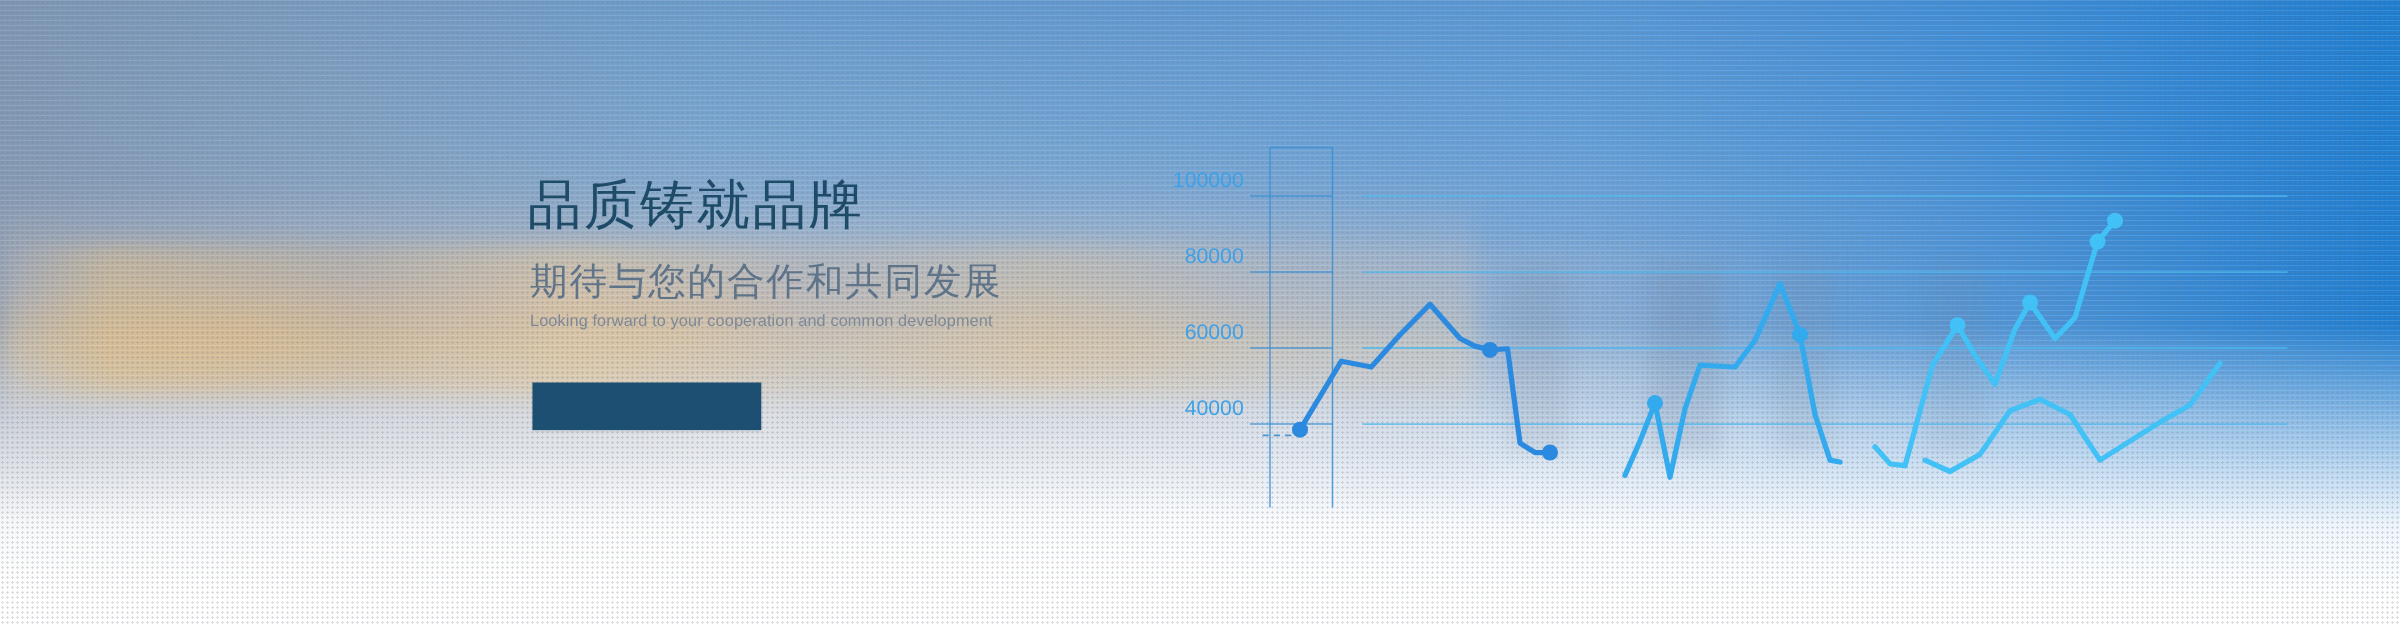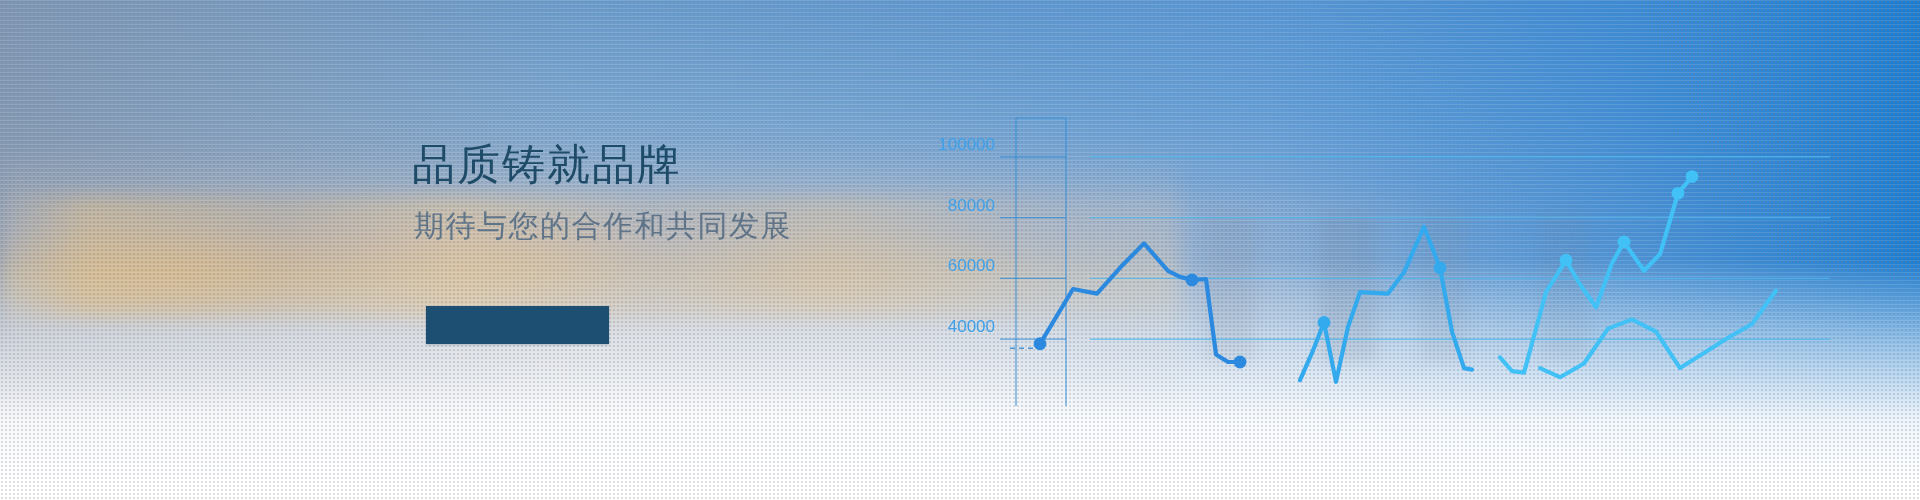--- a/index.html
+++ b/index.html
@@ -78,21 +78,21 @@
     background-position:0 0;
     opacity:.85;
   }
   .bg-scan{
     position:absolute; inset:0;
     background-image:repeating-linear-gradient(to bottom, rgba(255,255,255,.20) 0 1px, rgba(255,255,255,0) 1px 4px);
     opacity:.6;
   }
 
   
-  .textblock{position:absolute; left:412px; top:142px; width:420px;}
+  .textblock{position:absolute; left:422px; top:142px; width:420px;}
   .headline{
     font-size:43px;
     letter-spacing:2px;
     color:#1e4b68;
     line-height:1.05;
     margin:0;
     font-weight:400;
   }
   .subhead{
     margin:22px 0 0 2px;
@@ -167,17 +167,18 @@
       <circle cx="1566" cy="260.15999999999997" r="6.4" fill="#41c1f5"></circle>
       <circle cx="1624" cy="241.92" r="6.4" fill="#41c1f5"></circle>
       <circle cx="1678" cy="193.27999999999997" r="6.4" fill="#41c1f5"></circle>
       <circle cx="1692" cy="176.56" r="6.4" fill="#41c1f5"></circle>
       <polyline points="1540,368.1 1560,377.2 1584,363.5 1608,328.6 1632,319.4 1656,331.6 1680,368.1 1704,352.9 1728,337.7 1752,324.0 1776,290.6" fill="none" stroke="#41c1f5" stroke-width="4.2" stroke-linejoin="round" stroke-linecap="round"></polyline>
     </svg>
 
   <div class="textblock">
     <h1 class="headline">品质铸就品牌</h1>
     <div class="subhead">期待与您的合作和共同发展</div>
+    <div class="engline">Looking forward to your cooperation and common development</div>
   </div>
 
   <button class="cta"></button>
 
 </div>
 
 </body></html>

